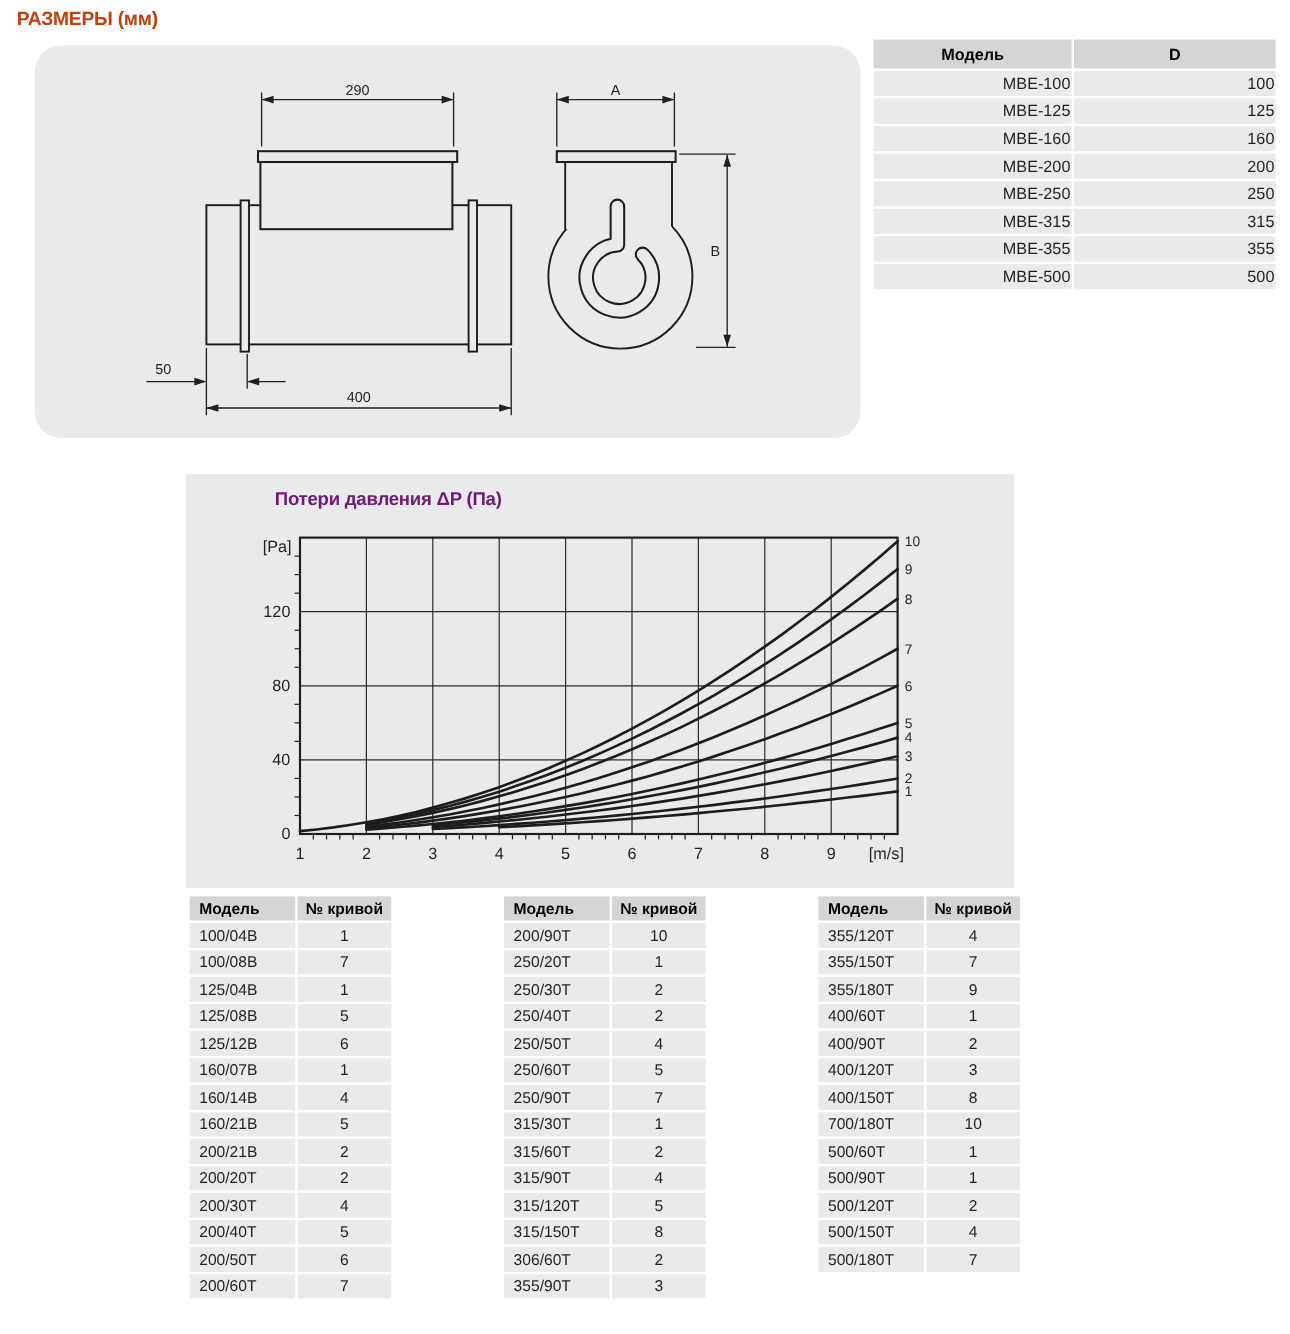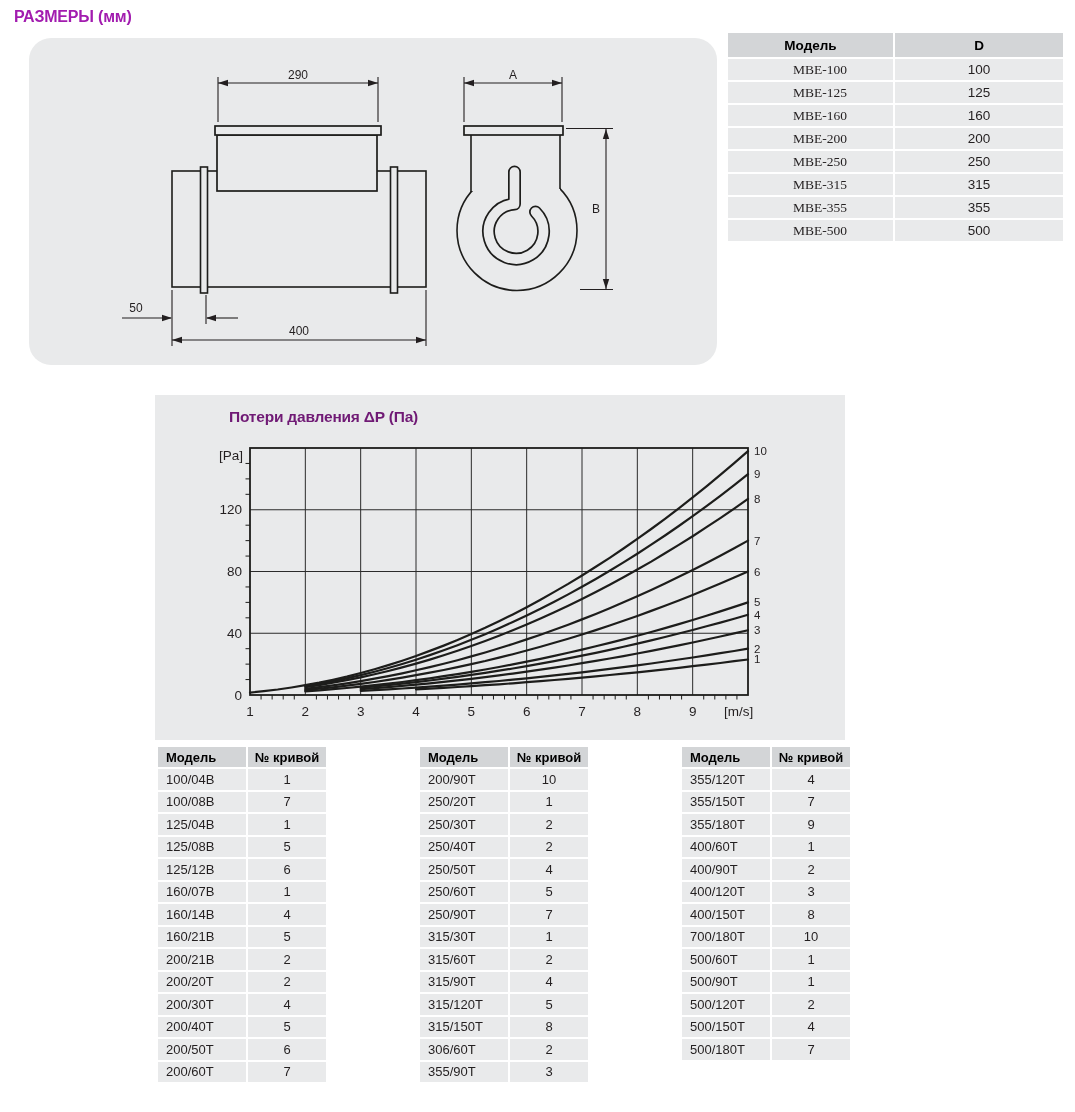--- a/index.html
+++ b/index.html
@@ -2,21 +2,21 @@
 <html><head>
 <meta charset="utf-8">
 <style>
   html,body{margin:0;padding:0;background:#ffffff;}
   .page{
     position:relative;width:1075px;height:1112px;background:#ffffff;
     font-family:"Liberation Sans",sans-serif;color:#231f20;overflow:hidden;
   }
   .page-title{
     position:absolute;left:14px;top:8px;font-size:16px;font-weight:bold;
-    letter-spacing:-0.2px;color:#a21caf;
+    letter-spacing:-0.2px;color:#c2410c;
   }
   .panel{position:absolute;background:#e9eaeb;}
   .drawing-panel{left:29px;top:38px;width:688px;height:327px;border-radius:22px;}
   .chart-panel{left:155px;top:395px;width:690px;height:345px;}
   .chart-title{
     position:absolute;left:74px;top:13px;font-size:15.5px;font-weight:bold;
     letter-spacing:-0.2px;color:#701a75;
   }
   .chart-svg{position:absolute;left:0;top:0;}
   svg text{font-family:"Liberation Sans",sans-serif;fill:#231f20;}
@@ -28,23 +28,23 @@
   table{border-collapse:separate;border-spacing:2px;position:absolute;table-layout:fixed;}
   th,td{overflow:hidden;white-space:nowrap;}
   th{background:#d3d5d7;font-weight:bold;font-size:13.5px;color:#000000;}
   td{background:#e9eaeb;font-size:13.5px;color:#231f20;}
 
   .mbe-table{left:726px;top:31px;}
   .mbe-table th{height:22px;}
   .mbe-table td{height:19px;}
   .mbe-table .col-model{width:163px;}
   .mbe-table .col-d{width:166px;}
-  .mbe-table td.model{text-align:center;padding-left:20px;font-family:Liberation Serif, serif;}
+  .mbe-table td.model{text-align:right;padding-left:20px;}
   .mbe-table th.col-model,.mbe-table th.col-d{text-align:center;}
-  .mbe-table td.val{text-align:center;margin-left:26px;}
+  .mbe-table td.val{text-align:right;margin-left:26px;}
 
   .curve-table th{height:18px;font-size:13px;}
   .curve-table td{height:18.5px;font-size:13px;}
   .curve-table .col-model{width:79px;}
   .curve-table .col-curve{width:76px;}
   .curve-table th.col-model{text-align:left;padding-left:8px;}
   .curve-table th.col-curve{text-align:center;}
   .curve-table td.model{text-align:left;padding-left:8px;margin-top:27px;}
   .curve-table td.val{text-align:center;}
   .curve-table-0{left:156px;top:745px;}

